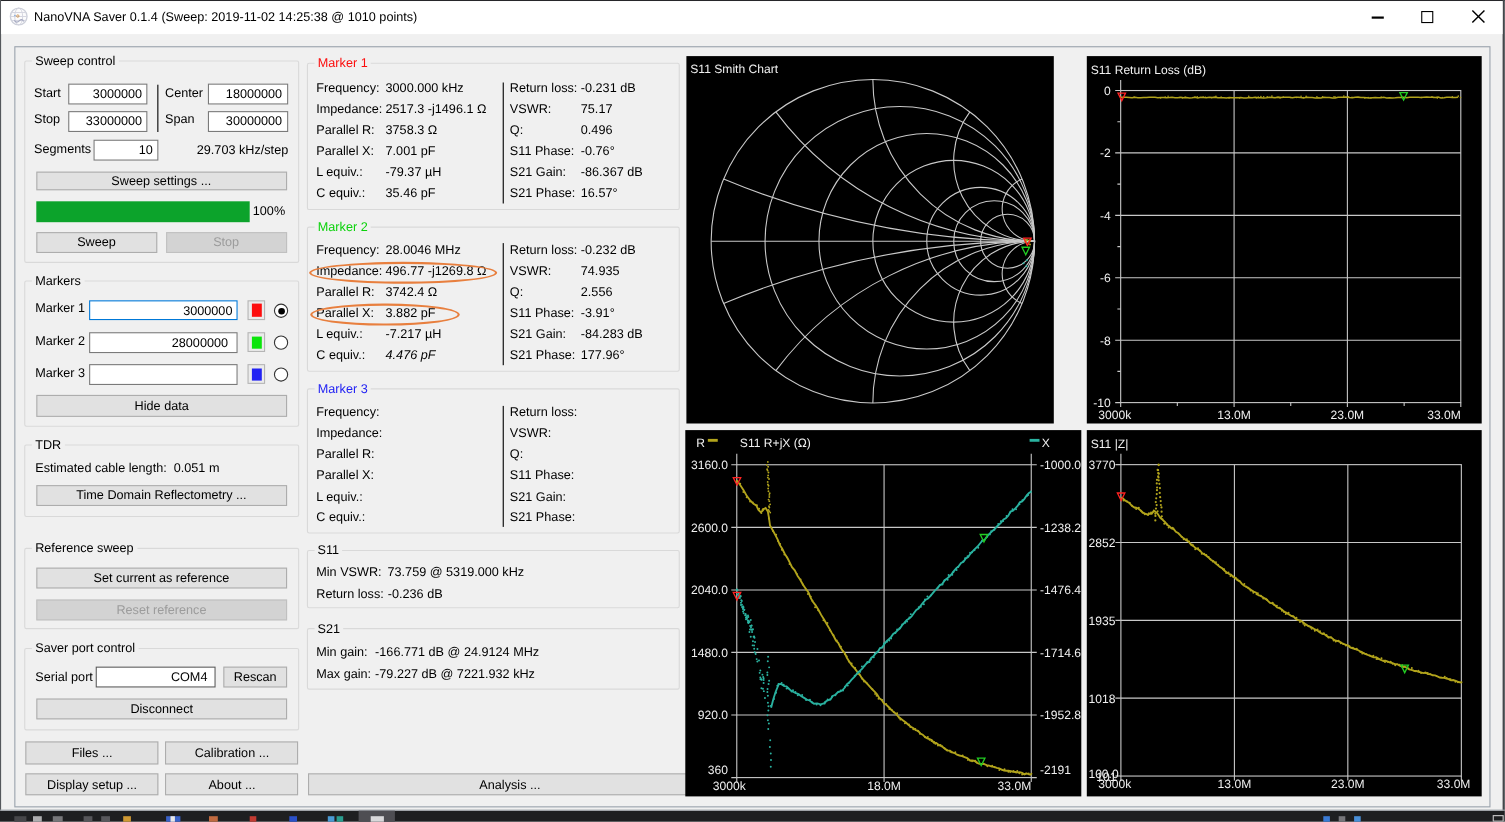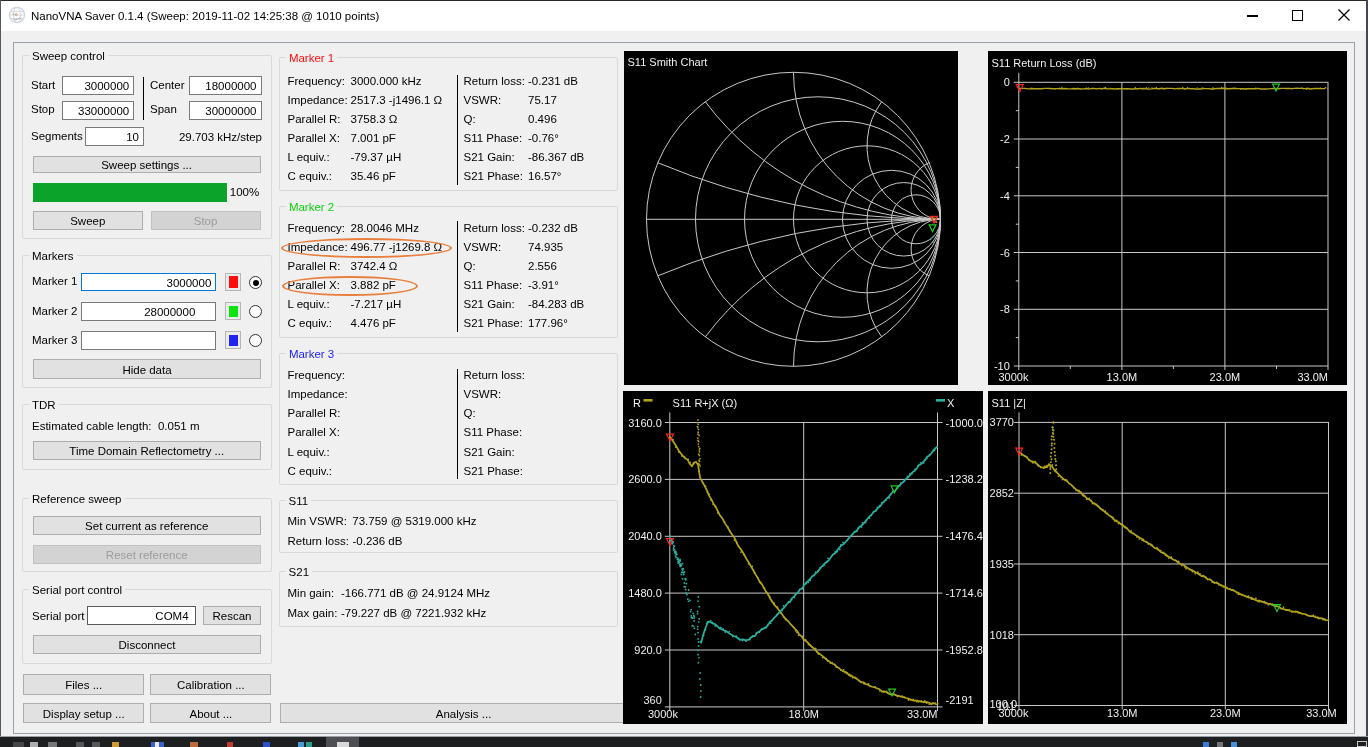--- a/index.html
+++ b/index.html
@@ -55,42 +55,42 @@
     <span style="color:#000">Markers</span>
   </div>
 <div class="t" style="font-size:11.5px;color:#000;top:275.3px;left:32.0px;">Marker 1</div>
 <div class="inp" style="left:80.5px;top:272.6px;width:135.8px;height:18.8px;line-height:18.8px;border-color:#0078d7;padding-right:4px;">3000000</div>
 <div style="position:absolute;left:225px;top:273.0px;width:16.4px;height:18px;background:#ebebeb;border:1px solid #b5b5b5;"></div>
 <div style="position:absolute;left:228.6px;top:276.4px;width:9.4px;height:11.4px;background:#fd0d0d;"></div>
 <div style="position:absolute;left:248.5px;top:275.5px;width:13px;height:13px;border-radius:50%;background:#fff;border:1.4px solid #333;">
     <div style="position:absolute;left:3.4px;top:3.4px;width:6.2px;height:6.2px;border-radius:50%;background:#000;"></div>
   </div>
 <div class="t" style="font-size:11.5px;color:#000;top:304.5px;left:32.0px;">Marker 2</div>
-<div class="inp" style="left:80.5px;top:301.8px;width:135.8px;height:18.8px;line-height:18.8px;border-color:#7a7a7a;padding-right:20px;">28000000</div>
+<div class="inp" style="left:80.5px;top:301.8px;width:135.8px;height:18.8px;line-height:18.8px;border-color:#7a7a7a;padding-right:8px;">28000000</div>
 <div style="position:absolute;left:225px;top:302.2px;width:16.4px;height:18px;background:#ebebeb;border:1px solid #b5b5b5;"></div>
 <div style="position:absolute;left:228.6px;top:305.6px;width:9.4px;height:11.4px;background:#0be50b;"></div>
 <div style="position:absolute;left:248.5px;top:304.7px;width:13px;height:13px;border-radius:50%;background:#fff;border:1.4px solid #333;"></div>
 <div class="t" style="font-size:11.5px;color:#000;top:333.6px;left:32.0px;">Marker 3</div>
 <div class="inp" style="left:80.5px;top:330.9px;width:135.8px;height:18.8px;line-height:18.8px;border-color:#7a7a7a;padding-right:4px;"></div>
 <div style="position:absolute;left:225px;top:331.3px;width:16.4px;height:18px;background:#ebebeb;border:1px solid #b5b5b5;"></div>
 <div style="position:absolute;left:228.6px;top:334.7px;width:9.4px;height:11.4px;background:#2222f3;"></div>
 <div style="position:absolute;left:248.5px;top:333.8px;width:13px;height:13px;border-radius:50%;background:#fff;border:1.4px solid #333;"></div>
 <div class="btn" style="left:33.0px;top:359.0px;width:228.0px;height:20.2px;line-height:20.2px;font-size:11.5px;">Hide data</div>
 <div class="gb" style="left:22.0px;top:403.5px;width:249.6px;height:66.5px;">
     <span style="color:#000">TDR</span>
   </div>
 <div class="t" style="font-size:11.5px;color:#000;top:420.3px;left:32.0px;">Estimated cable length:  0.051 m</div>
 <div class="btn" style="left:33.0px;top:441.0px;width:227.5px;height:19.0px;line-height:19.0px;font-size:11.5px;">Time Domain Reflectometry ...</div>
 <div class="gb" style="left:22.0px;top:497.5px;width:249.6px;height:74.7px;">
     <span style="color:#000">Reference sweep</span>
   </div>
 <div class="btn" style="left:33.0px;top:515.7px;width:227.5px;height:19.1px;line-height:19.1px;font-size:11.5px;">Set current as reference</div>
 <div class="btn dis" style="left:33.0px;top:544.5px;width:227.5px;height:19.2px;line-height:19.2px;font-size:11.5px;">Reset reference</div>
 <div class="gb" style="left:22.0px;top:588.5px;width:249.6px;height:75.8px;">
-    <span style="color:#000">Serial port control</span>
+    <span style="color:#000">Saver port control</span>
   </div>
 <div class="t" style="font-size:11.5px;color:#000;top:610.3px;left:32.0px;">Serial port</div>
 <div class="inp" style="left:87.0px;top:605.8px;width:108.6px;height:19.6px;line-height:19.6px;border-color:#5a5a5a;padding-right:6px;">COM4</div>
 <div class="btn" style="left:203.0px;top:605.8px;width:58.0px;height:19.6px;line-height:19.6px;font-size:11.5px;">Rescan</div>
 <div class="btn" style="left:33.0px;top:634.9px;width:228.0px;height:19.3px;line-height:19.3px;font-size:11.5px;">Disconnect</div>
 <div class="btn" style="left:23.0px;top:673.7px;width:121.4px;height:21.1px;line-height:21.1px;font-size:11.5px;">Files ...</div>
 <div class="btn" style="left:150.3px;top:673.7px;width:121.2px;height:21.1px;line-height:21.1px;font-size:11.5px;">Calibration ...</div>
 <div class="btn" style="left:23.0px;top:703.3px;width:121.4px;height:20.2px;line-height:20.2px;font-size:11.5px;">Display setup ...</div>
 <div class="btn" style="left:150.3px;top:703.3px;width:121.2px;height:20.2px;line-height:20.2px;font-size:11.5px;">About ...</div>
 <div class="btn" style="left:279.6px;top:703.3px;width:368px;height:20.2px;line-height:20.2px;font-size:11.5px;">Analysis ...</div>
@@ -139,21 +139,21 @@
 <div class="t" style="font-size:11.5px;color:#000;top:260.0px;left:528.0px;">2.556</div>
 <div class="t" style="font-size:11.5px;color:#000;top:279.1px;left:287.5px;">Parallel X:</div>
 <div class="t" style="font-size:11.5px;color:#000;top:279.1px;left:350.5px;">3.882 pF</div>
 <div class="t" style="font-size:11.5px;color:#000;top:279.1px;left:463.5px;">S11 Phase:</div>
 <div class="t" style="font-size:11.5px;color:#000;top:279.1px;left:528.0px;">-3.91°</div>
 <div class="t" style="font-size:11.5px;color:#000;top:298.3px;left:287.5px;">L equiv.:</div>
 <div class="t" style="font-size:11.5px;color:#000;top:298.3px;left:350.5px;">-7.217 µH</div>
 <div class="t" style="font-size:11.5px;color:#000;top:298.3px;left:463.5px;">S21 Gain:</div>
 <div class="t" style="font-size:11.5px;color:#000;top:298.3px;left:528.0px;">-84.283 dB</div>
 <div class="t" style="font-size:11.5px;color:#000;top:317.4px;left:287.5px;">C equiv.:</div>
-<div class="t" style="font-size:11.5px;color:#000;top:317.4px;left:350.5px;">4.476 pF</div>
+<div class="t" style="font-size:11.5px;color:#000;top:317.4px;left:350.5px;font-style:italic;">4.476 pF</div>
 <div class="t" style="font-size:11.5px;color:#000;top:317.4px;left:463.5px;">S21 Phase:</div>
 <div class="t" style="font-size:11.5px;color:#000;top:317.4px;left:528.0px;">177.96°</div>
 <div style="position:absolute;left:456.6px;top:221.4px;width:1.0px;height:110.7px;background:#000;"></div>
 <div class="gb" style="left:278.9px;top:352.5px;width:339.1px;height:132.7px;">
     <span style="color:#2222f3">Marker 3</span>
   </div>
 <div class="t" style="font-size:11.5px;color:#000;top:368.9px;left:287.5px;">Frequency:</div>
 <div class="t" style="font-size:11.5px;color:#000;top:368.9px;left:463.5px;">Return loss:</div>
 <div class="t" style="font-size:11.5px;color:#000;top:388.1px;left:287.5px;">Impedance:</div>
 <div class="t" style="font-size:11.5px;color:#000;top:388.1px;left:463.5px;">VSWR:</div>

